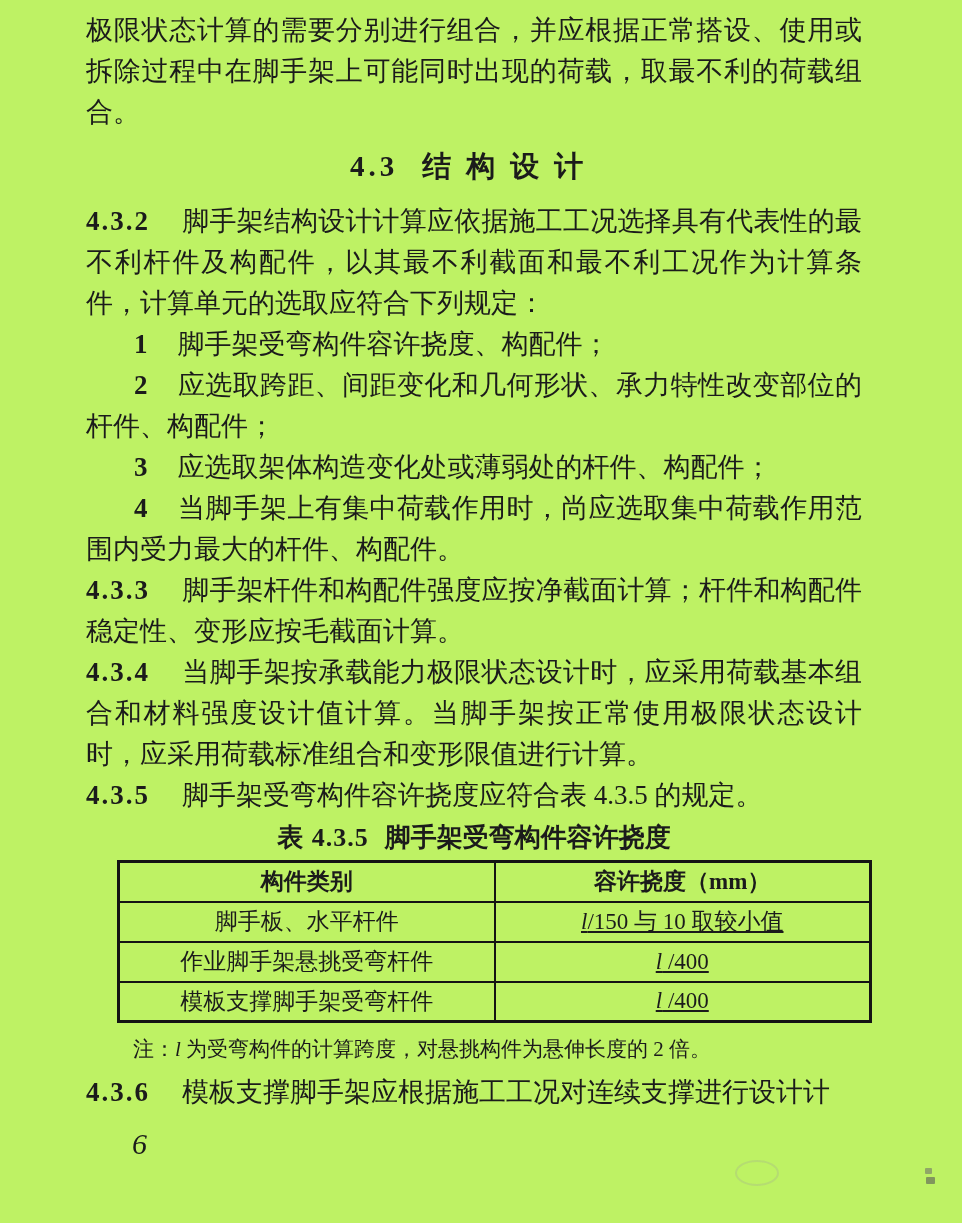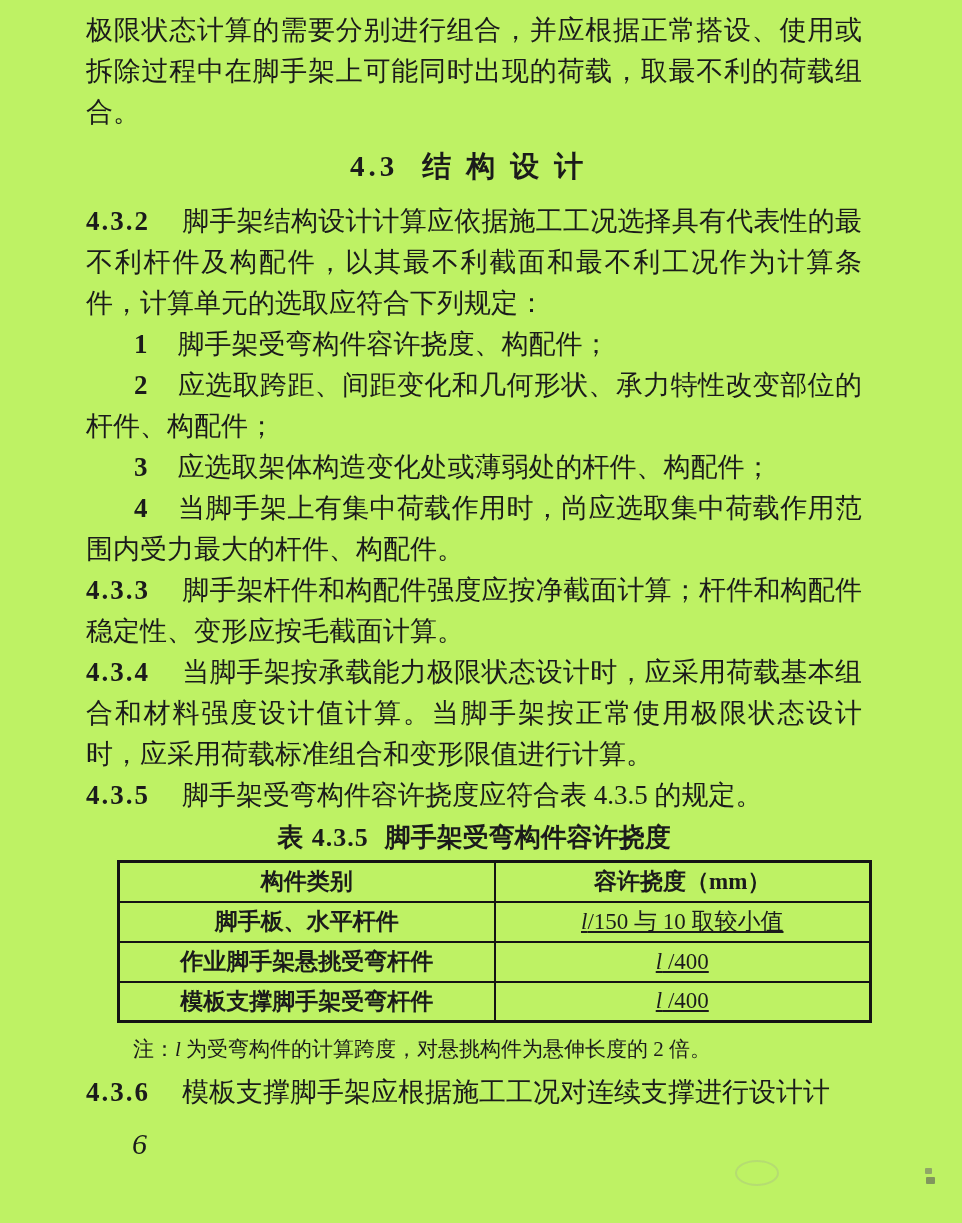--- a/index.html
+++ b/index.html
@@ -67,21 +67,21 @@
   .deflection-table th,
   .deflection-table td {
     border: 2px solid #141414;
     height: 40px;
     text-align: center;
     vertical-align: middle;
     padding: 0;
     font-size: 23px;
   }
   .deflection-table th { font-weight: bold; }
-  .component-cell { font-weight: bold; border-radius: 6px; }
+  .component-cell { font-weight: normal; border-radius: 6px; }
   .value-cell { font-weight: normal; text-decoration: underline; }
   .math-var { font-style: italic; font-family: "Liberation Serif", serif; }
 
   
   .table-note {
     font-size: 21px;
     line-height: 30px;
     margin: 11px 0 0 47px;
   }
 

